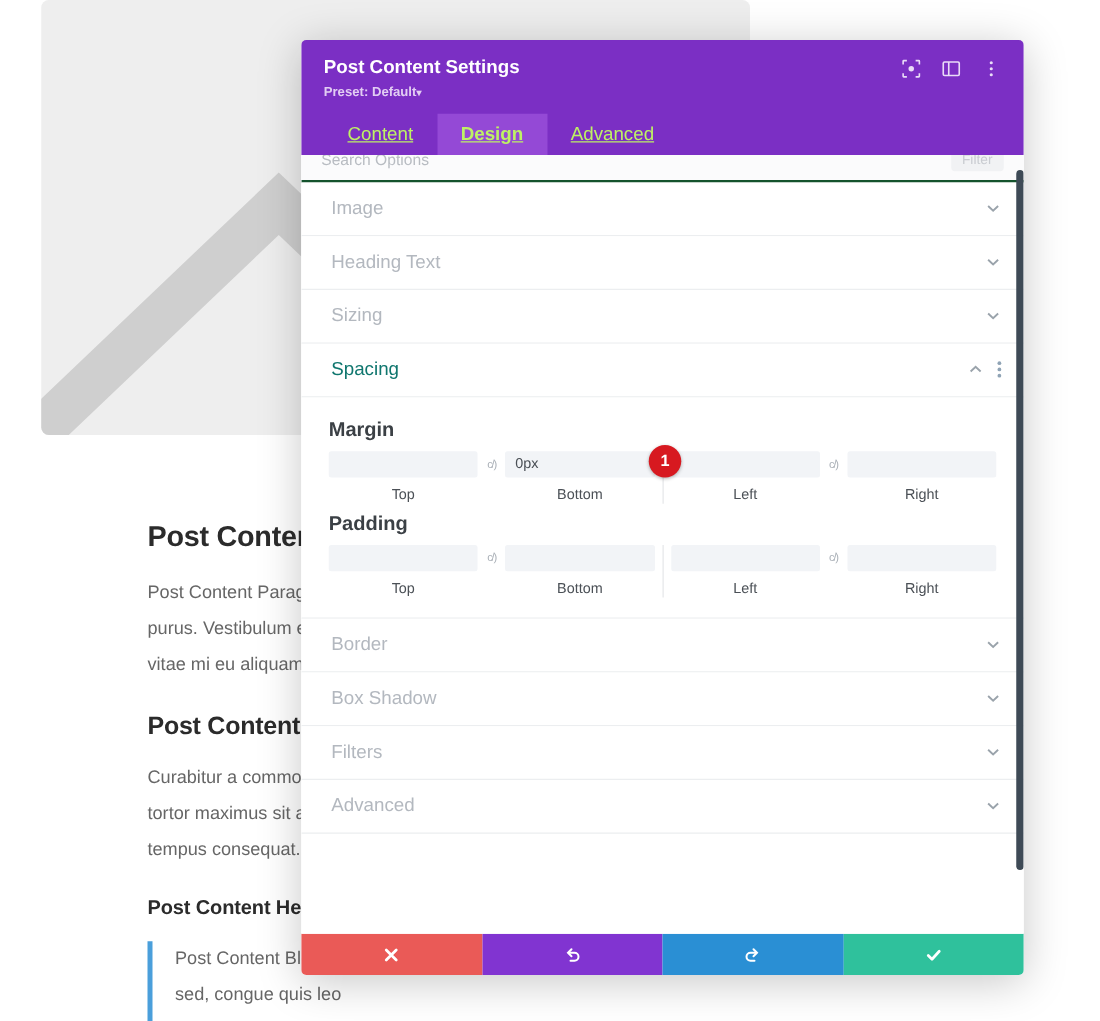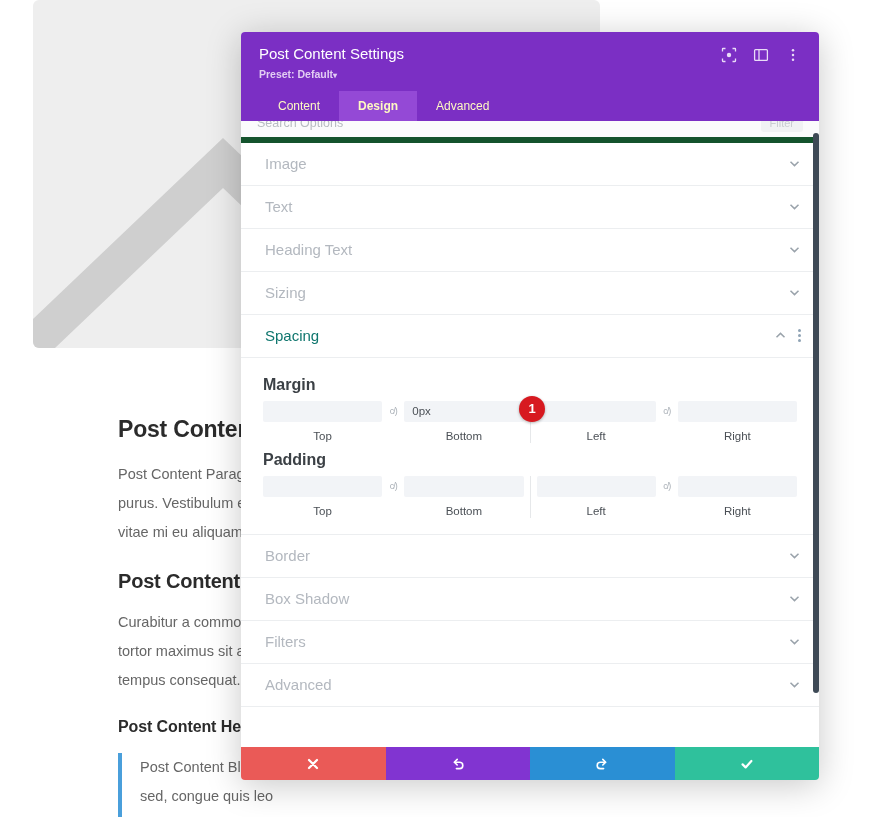--- a/index.html
+++ b/index.html
@@ -45,38 +45,38 @@
   
   .modal {
     position:absolute; left:241px; top:32px; width:578px; height:748px;
     background:#ffffff; border-radius:4px;
     box-shadow:0 5px 35px rgba(0,0,0,0.22);
     display:flex; flex-direction:column; overflow:hidden;
   }
   .modal-head { background:#7b2fc4; padding:12px 18px 0; flex:none; }
   .modal-head-top { display:flex; align-items:flex-start; }
   .modal-title-wrap { flex:1; }
-  .modal-title { color:#fff; font-size:15px; font-weight:400; line-height:1.3; }
+  .modal-title { color:#fff; font-size:15px; font-weight:700; line-height:1.3; }
   .modal-preset { color:#e2cdf3; font-size:10.5px; font-weight:700; margin-top:4px; }
   .modal-preset .caret { font-size:8px; }
   .head-icons { display:flex; align-items:center; gap:16px; padding-top:3px; }
   .head-icon { width:16px; height:16px; color:#e9dcf7; display:block; cursor:pointer; }
   .head-icon svg { width:100%; height:100%; display:block; }
 
   .tabs { display:flex; margin-top:11px; }
   .tab {
-    padding:9px 19px; font-size:12px; color:#fef9c3; font-weight:400;
-    cursor:pointer; line-height:1;
+    padding:9px 19px; font-size:15px; color:#bef264; font-weight:400;
+    cursor:pointer; line-height:1;text-decoration:underline;
   }
   .tab.active { background:#9449d6; font-weight:700; }
 
   .modal-body { flex:1; position:relative; overflow:hidden; background:#fff; }
 
   .search-row {
-    height:22px; background:#fbfbfc; border-bottom:6px solid #14532d;
+    height:22px; background:#fbfbfc; border-bottom:2px solid #14532d;
     display:flex; align-items:center; justify-content:space-between;
     padding:0 16px; overflow:hidden;
   }
   .search-row .sr-label { font-size:12.5px; color:#b8bcc2; position:relative; top:-6px; }
   .search-row .sr-filter {
     font-size:11px; color:#c9ccd1; background:#f1f2f4; border-radius:3px;
     padding:3px 9px; position:relative; top:-6px;text-align:right;
   }
 
   .section {
@@ -230,30 +230,20 @@
         <span class="section-title">Image</span>
         <span class="section-ctrl">
           <span class="chev-ico">
             <svg viewBox="0 0 13 13" fill="none" stroke="currentColor" stroke-width="1.5">
                 <path d="M2.5 4.8 6.5 8.6 10.5 4.8"></path>
               </svg>
           </span>
         </span>
       </div>
 
-      <div class="section">
-        <span class="section-title">Text</span>
-        <span class="section-ctrl">
-          <span class="chev-ico">
-            <svg viewBox="0 0 13 13" fill="none" stroke="currentColor" stroke-width="1.5">
-                <path d="M2.5 4.8 6.5 8.6 10.5 4.8"></path>
-              </svg>
-          </span>
-        </span>
-      </div>
 
       <div class="section">
         <span class="section-title">Heading Text</span>
         <span class="section-ctrl">
           <span class="chev-ico">
             <svg viewBox="0 0 13 13" fill="none" stroke="currentColor" stroke-width="1.5">
                 <path d="M2.5 4.8 6.5 8.6 10.5 4.8"></path>
               </svg>
           </span>
         </span>

